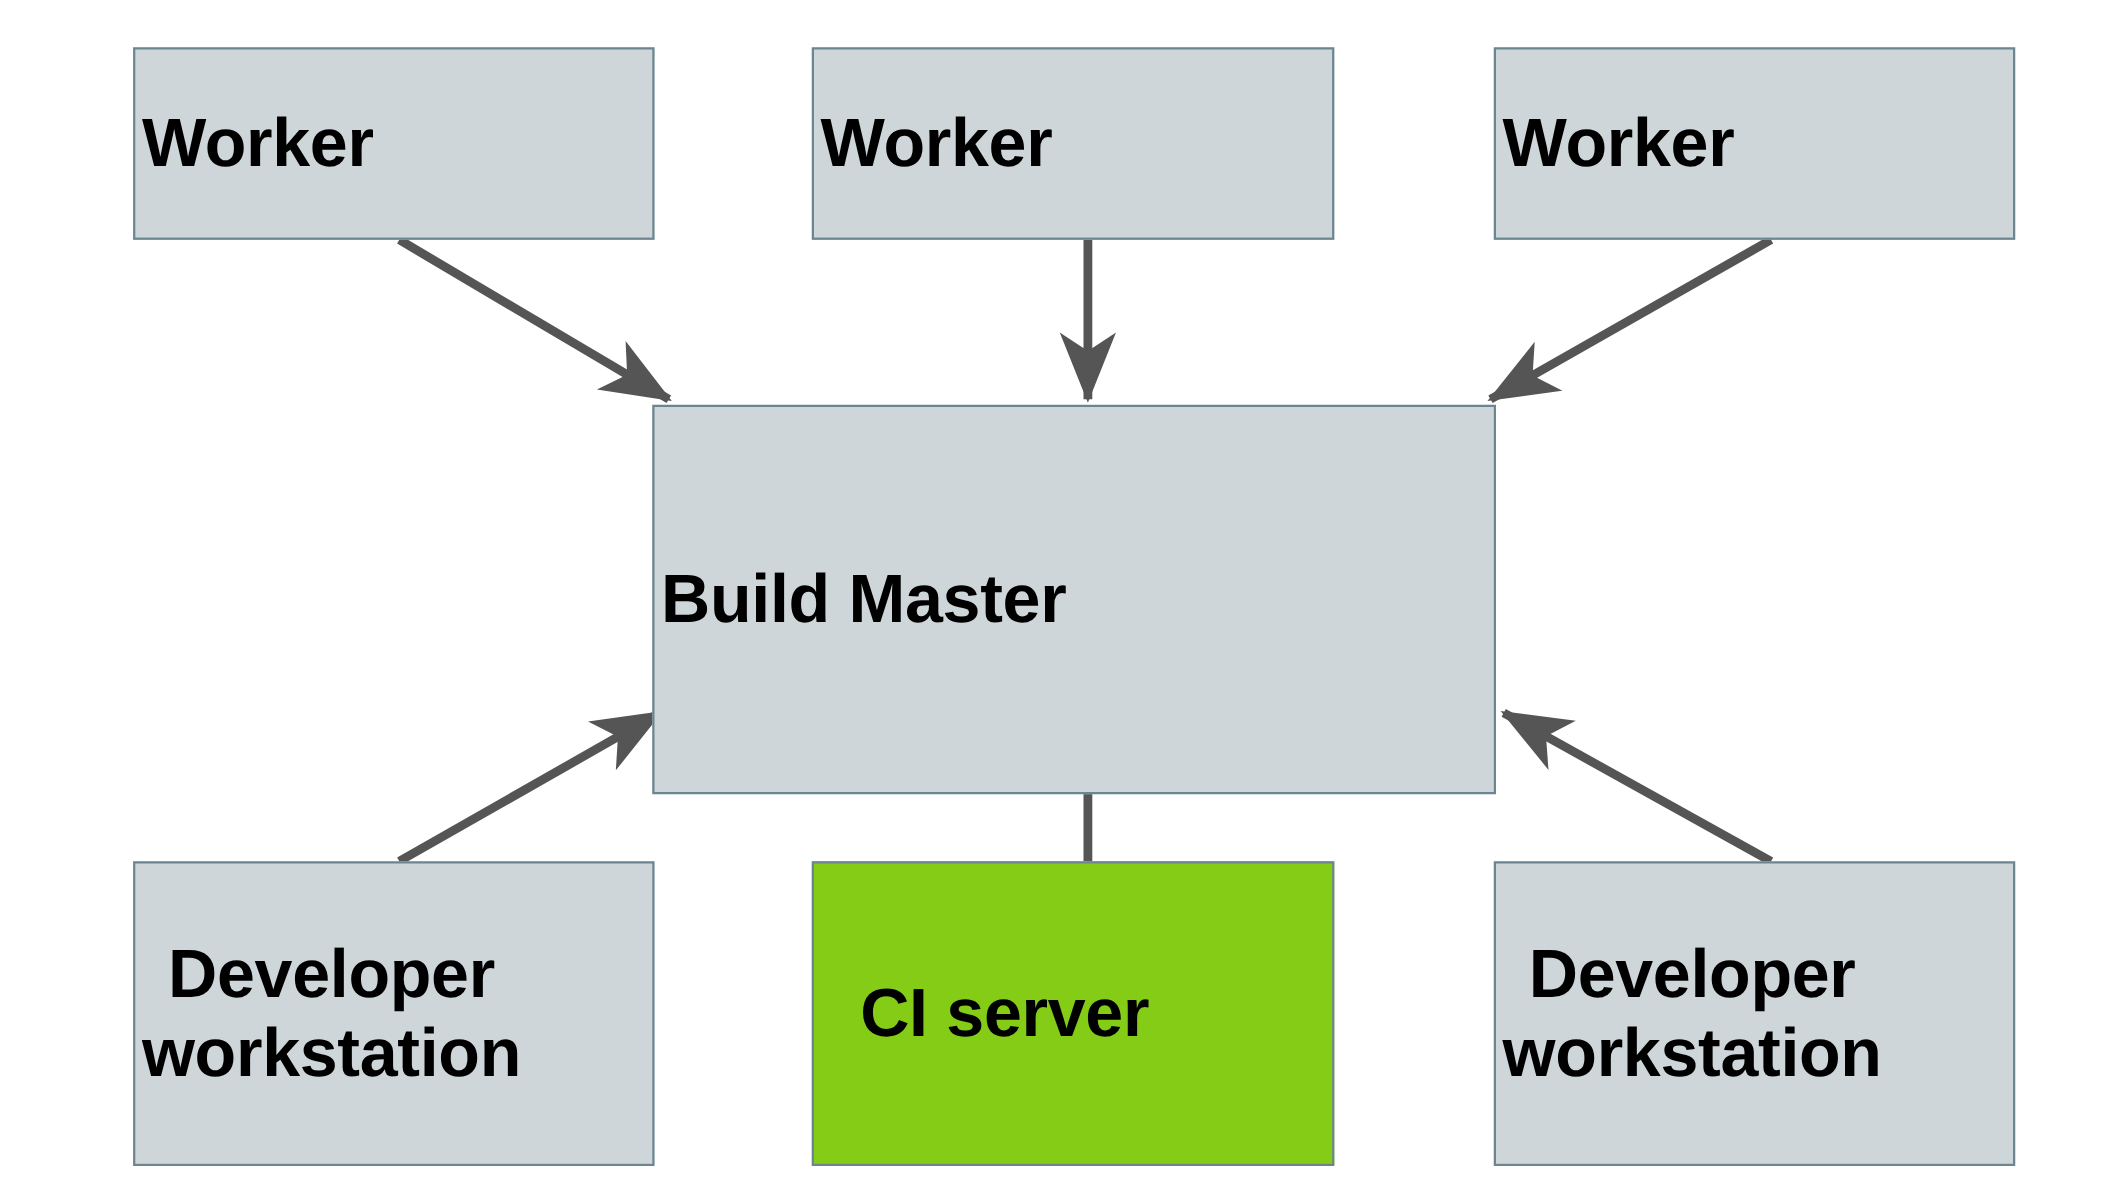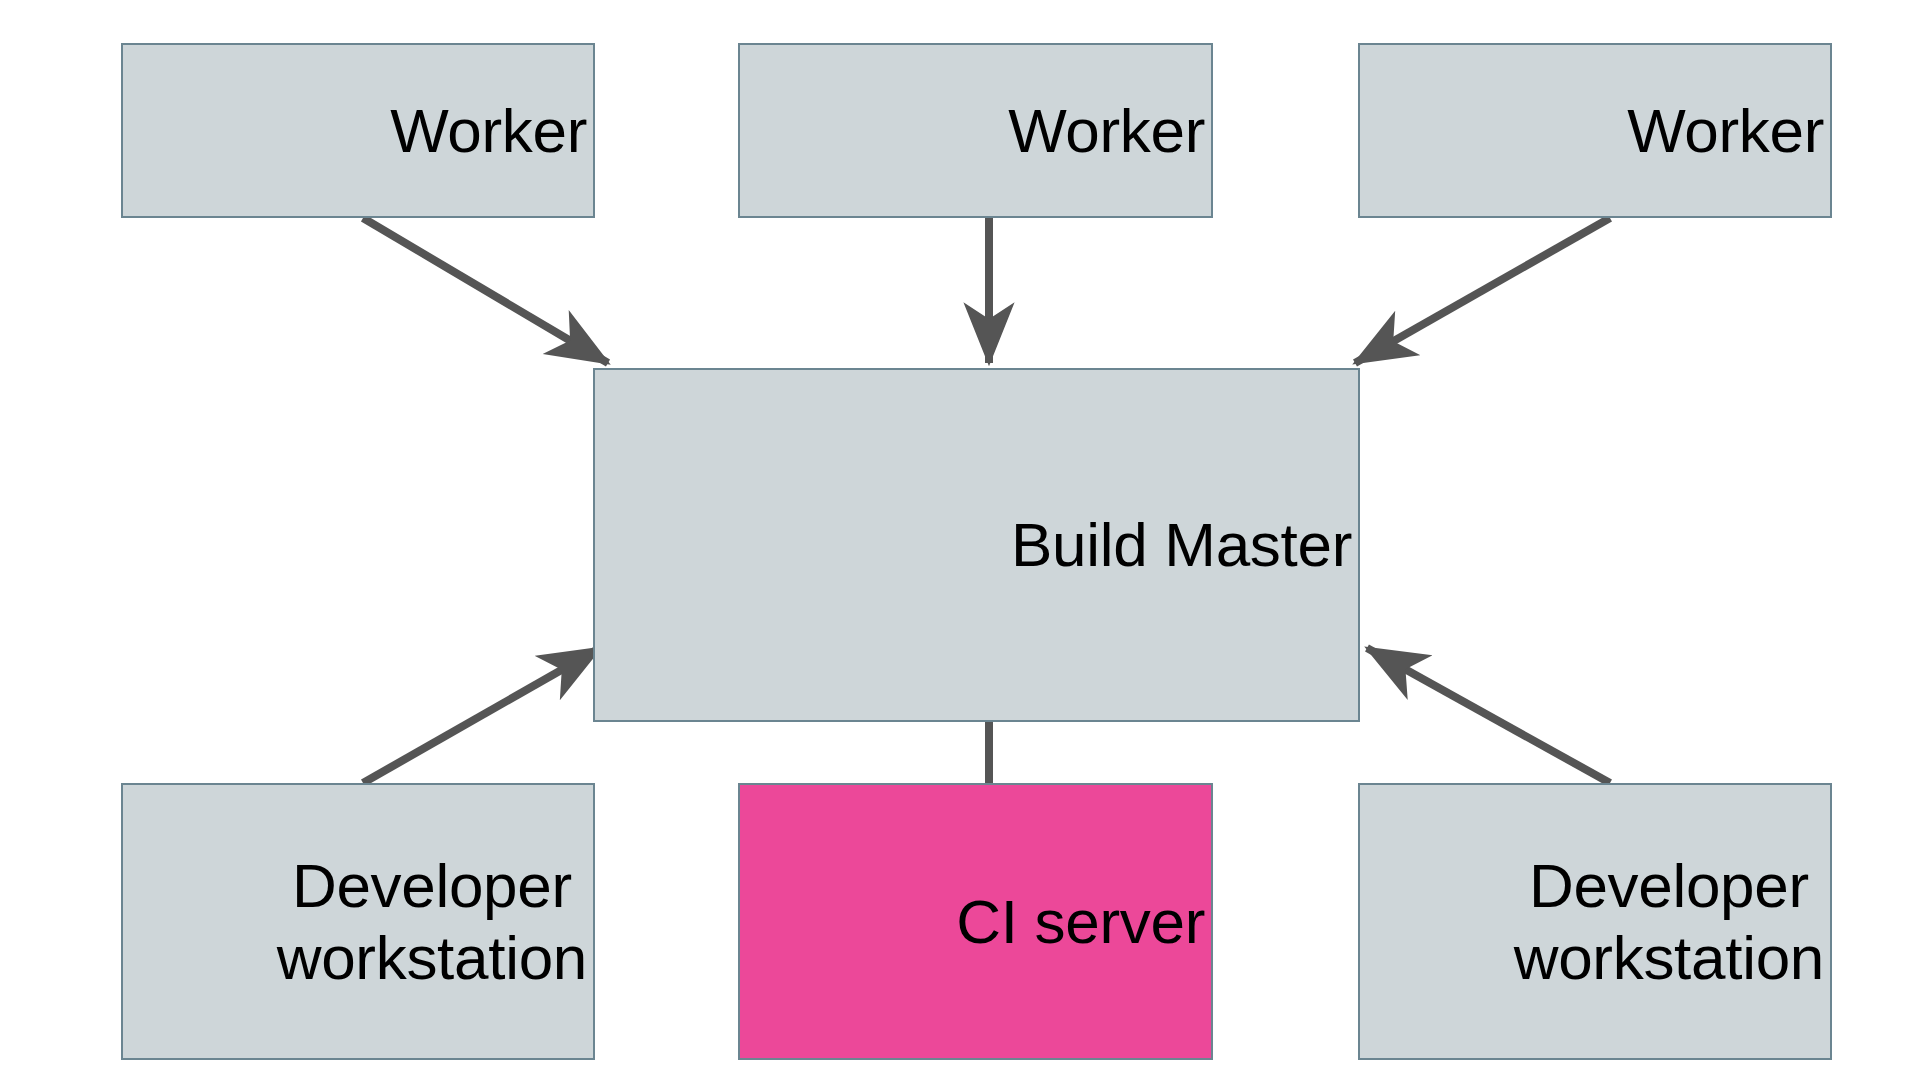--- a/index.html
+++ b/index.html
@@ -26,26 +26,26 @@
     height: 1090px;
     pointer-events: none;
   }
   .node {
     position: absolute;
     box-sizing: border-box;
     background: #ced6d9;
     border: 2px solid #6b8591;
     display: flex;
     align-items: center;
-    justify-content: flex-end;
+    justify-content: flex-start;
     text-align: center;
     color: #000000;
     line-height: 1.15;
     white-space: pre-line;
-    font-weight: 400;
+    font-weight: 700;
   }
   .node-label {
     display: block;
     padding: 0 6px;
     letter-spacing: -0.3px;
   }
 </style>
 </head>
 <body>
 
@@ -67,18 +67,18 @@
       </g>
   </svg>
 
   <div id="nodes-layer">
       <div class="node" style="left: 121px; top: 43px; width: 474px; height: 175px; background: rgb(206, 214, 217); border-color: rgb(107, 133, 145); color: rgb(0, 0, 0); font-size: 62px;"><span class="node-label">Worker</span></div>
       <div class="node" style="left: 738px; top: 43px; width: 475px; height: 175px; background: rgb(206, 214, 217); border-color: rgb(107, 133, 145); color: rgb(0, 0, 0); font-size: 62px;"><span class="node-label">Worker</span></div>
       <div class="node" style="left: 1358px; top: 43px; width: 474px; height: 175px; background: rgb(206, 214, 217); border-color: rgb(107, 133, 145); color: rgb(0, 0, 0); font-size: 62px;"><span class="node-label">Worker</span></div>
       <div class="node" style="left: 593px; top: 368px; width: 767px; height: 354px; background: rgb(206, 214, 217); border-color: rgb(107, 133, 145); color: rgb(0, 0, 0); font-size: 62px;"><span class="node-label">Build Master</span></div>
       <div class="node" style="left: 121px; top: 783px; width: 474px; height: 277px; background: rgb(206, 214, 217); border-color: rgb(107, 133, 145); color: rgb(0, 0, 0); font-size: 62px;"><span class="node-label">Developer
 workstation</span></div>
-      <div class="node" style="left: 738px; top: 783px; width: 475px; height: 277px; background: #ec4899; border-color: rgb(107, 133, 145); color: rgb(0, 0, 0); font-size: 62px;"><span class="node-label">CI server</span></div>
+      <div class="node" style="left: 738px; top: 783px; width: 475px; height: 277px; background: #84cc16; border-color: rgb(107, 133, 145); color: rgb(0, 0, 0); font-size: 62px; padding-left: 36px;"><span class="node-label">CI server</span></div>
       <div class="node" style="left: 1358px; top: 783px; width: 474px; height: 277px; background: rgb(206, 214, 217); border-color: rgb(107, 133, 145); color: rgb(0, 0, 0); font-size: 62px;"><span class="node-label">Developer
 workstation</span></div>
     </div>
 
 </div>
 
 </body></html>

